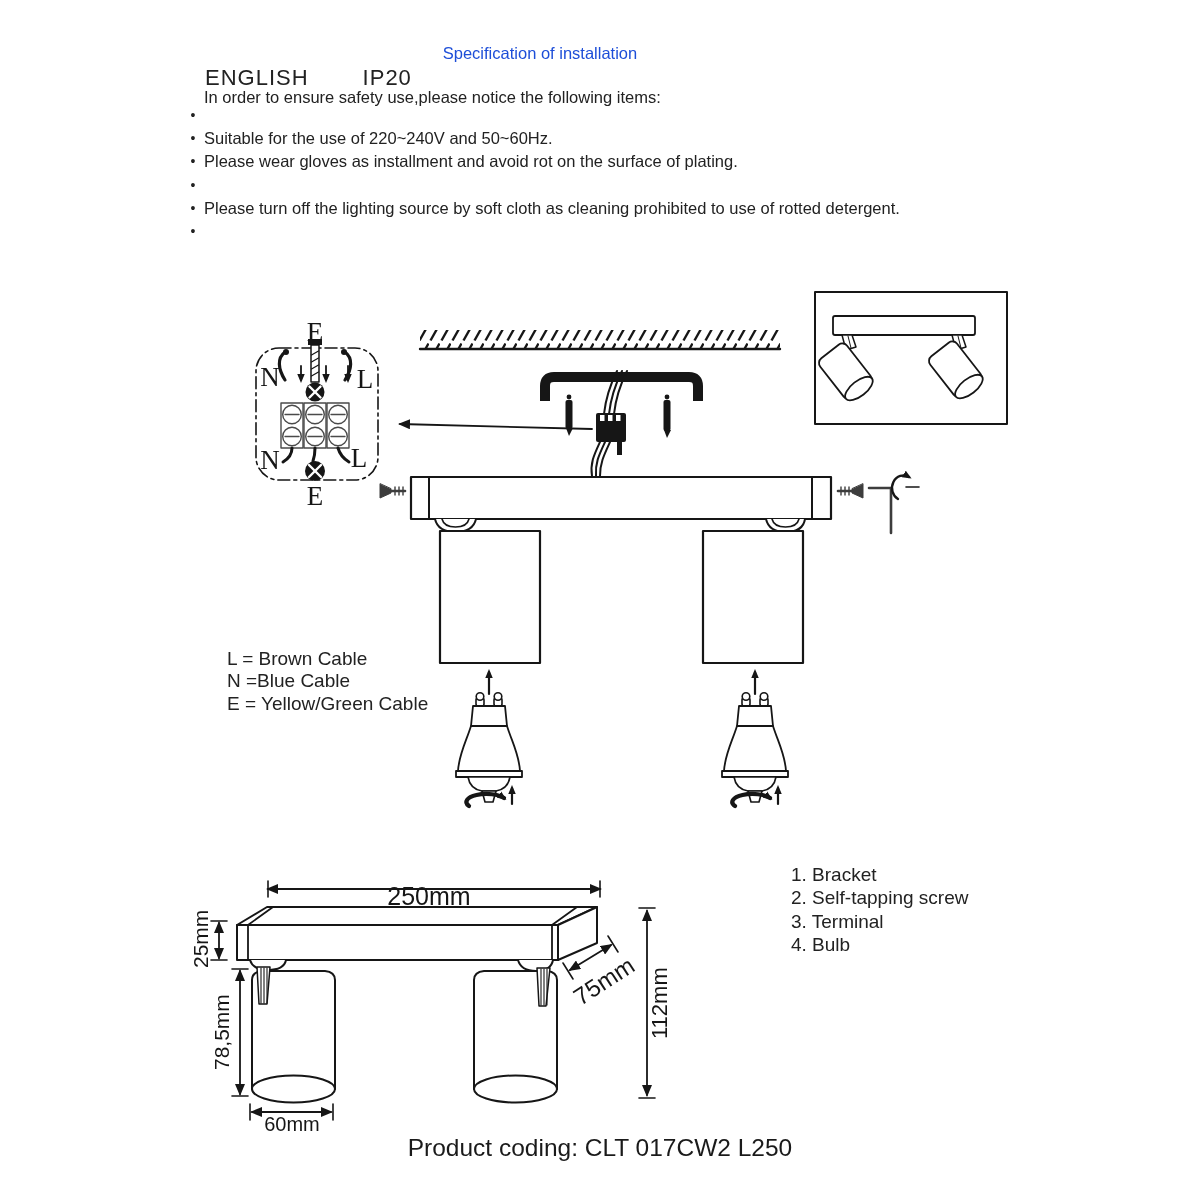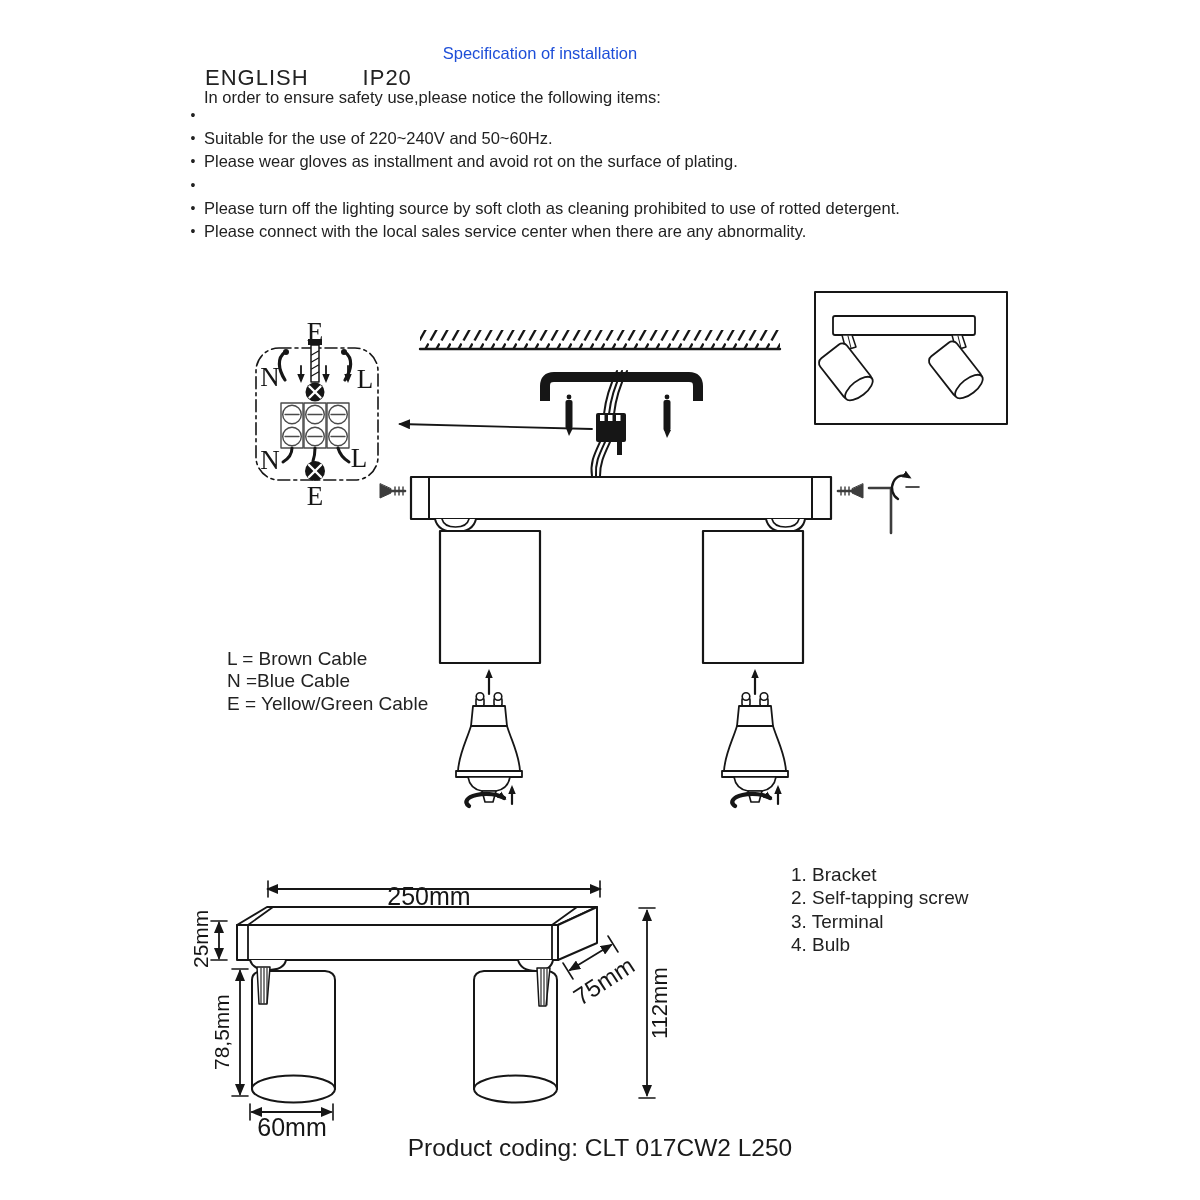--- a/index.html
+++ b/index.html
@@ -25,21 +25,21 @@
   .enl-n-bot{left:255px;top:445px;}
   .enl-l-bot{left:344px;top:443px;}
   .enl-e-bot{left:300px;top:481px;}
   
   .legend{left:227px;top:648px;font-size:19px;line-height:22.4px;color:#222;}
   
   .dim{color:#161616;text-align:center;}
   .dim-250{left:364px;top:882px;width:130px;font-size:25px;}
   .dim-25{left:171px;top:928px;width:58px;height:22px;font-size:21px;transform:rotate(-90deg);}
   .dim-785{left:186px;top:1024px;width:70px;height:22px;font-size:21px;transform:rotate(-90deg);}
-  .dim-60{left:252px;top:1113px;width:80px;font-size:25px;}
+  .dim-60{left:252px;top:1113px;width:80px;font-size:20px;}
   .dim-75{left:571px;top:968px;width:64px;font-size:24px;transform:rotate(-33deg);}
   .dim-112{left:624px;top:994px;width:68px;height:22px;font-size:22px;transform:rotate(-90deg);}
   
   .parts{left:791px;top:863px;font-size:19px;line-height:23.4px;color:#222;}
   
   .coding{left:300px;top:1134px;width:600px;text-align:center;font-size:24.5px;color:#1a1a1a;}
 </style>
 </head>
 <body>
 
@@ -278,21 +278,20 @@
   </div>
   <div class="bullet-row">
     <span class="b-dot">•</span>
   </div>
   <div class="bullet-row">
     <span class="b-dot">•</span>
     <span>Please turn off the lighting source by soft cloth as cleaning prohibited to use of rotted detergent.</span>
   </div>
   <div class="bullet-row">
     <span class="b-dot">•</span>
-    <span>Please connect with the local sales service center when there are any abnormality.</span>
   </div>
 </div>
 
 <div class="abs enl enl-e-top">E</div>
 <div class="abs enl enl-n-top">N</div>
 <div class="abs enl enl-l-top">L</div>
 <div class="abs enl enl-n-bot">N</div>
 <div class="abs enl enl-l-bot">L</div>
 <div class="abs enl enl-e-bot">E</div>
 

